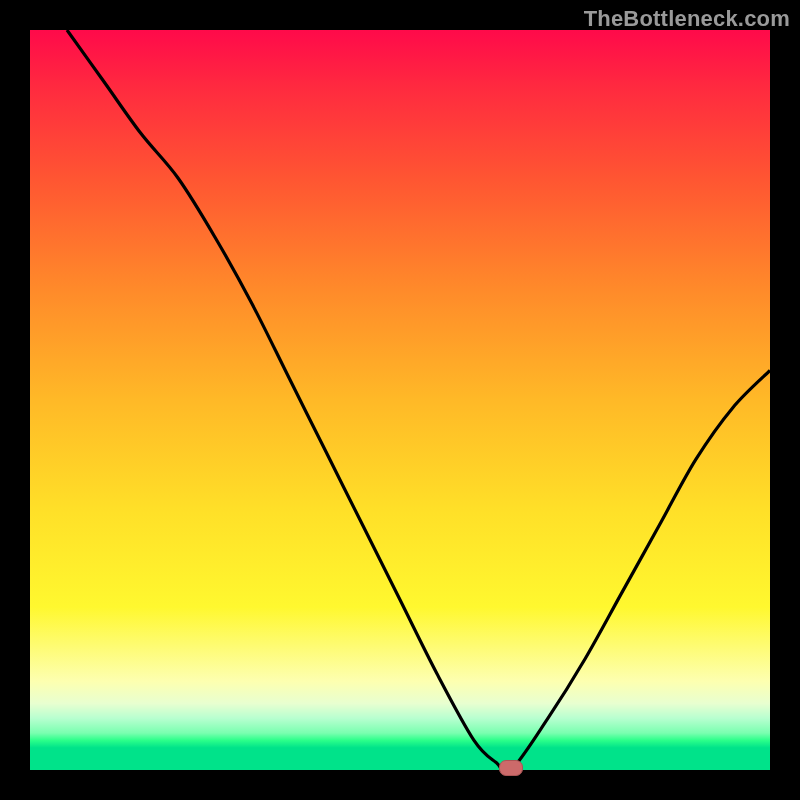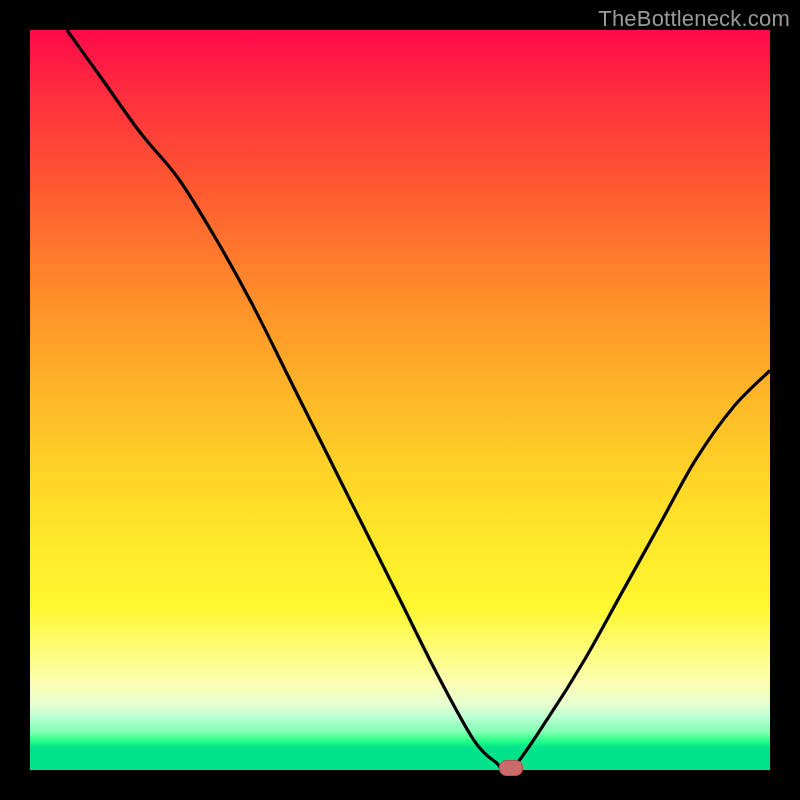--- a/index.html
+++ b/index.html
@@ -38,21 +38,21 @@
       #00e38a 97%,
       #00e38a 100%
     );
   }
   .watermark {
     position: absolute;
     top: 6px;
     right: 10px;
     font-family: Arial, Helvetica, sans-serif;
     font-size: 22px;
-    font-weight: normal;
+    font-weight: bold;
     color: #9a9a9a;
     letter-spacing: 0.2px;
     margin-left: 16px;
   }
   svg.curve {
     position: absolute;
     left: 0;
     top: 0;
     width: 740px;
     height: 740px;

